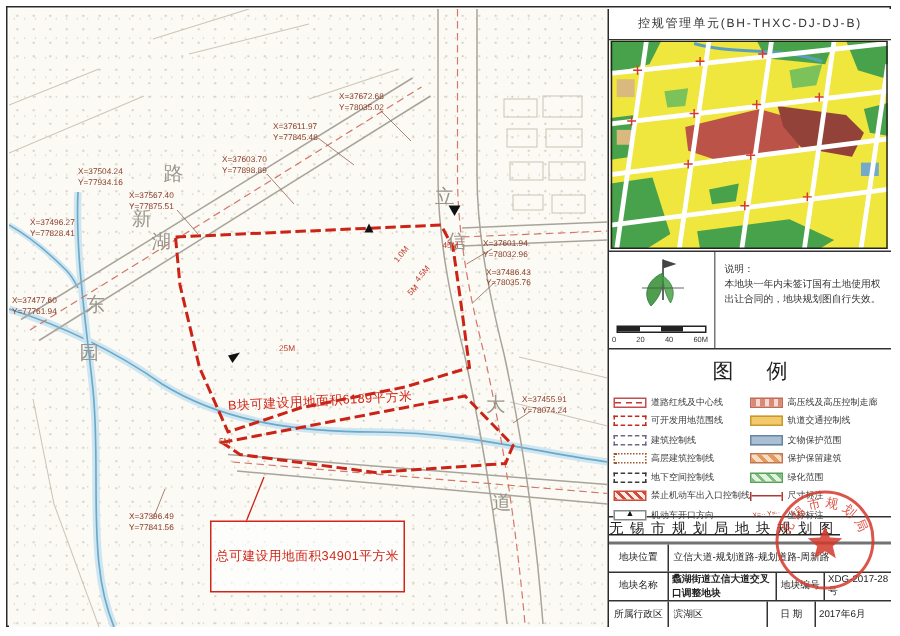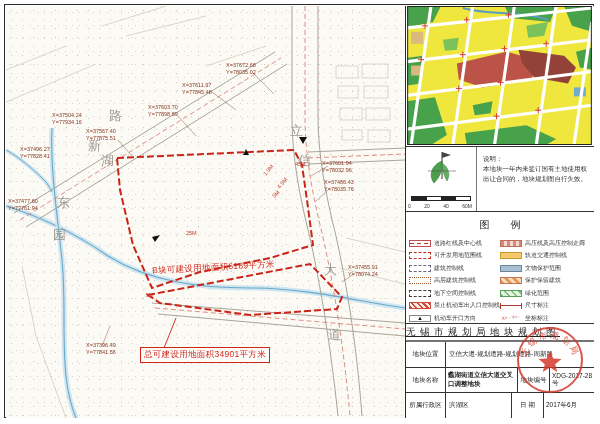--- a/index.html
+++ b/index.html
@@ -13,38 +13,38 @@
             background-color:#fbfaf4;
             background-image:radial-gradient(circle,#cfc9ba .6px,transparent .8px),
                              radial-gradient(circle,#dad4c6 .5px,transparent .7px);
             background-size:11px 9px,7px 13px;}
   .map-area svg{position:absolute;left:0;top:0;}
   .coord{position:absolute;font-size:5.5px;line-height:1.25;color:#8a3a26;
          display:flex;flex-direction:column;white-space:nowrap;}
   .rc{position:absolute;font-size:13px;color:#9a968c;}
   .dim{position:absolute;font-size:5.5px;color:#c43b2a;white-space:nowrap;}
   .area-label{position:absolute;font-size:8.5px;color:#d0261a;white-space:nowrap;letter-spacing:.3px;}
-  .area-label.total{border:1px solid #d0261a;padding:1px 3px;background:rgba(255,255,255,.6);}
+  .area-label.total{border:1px solid #d0261a;padding:17px 3px;background:rgba(255,255,255,.6);}
 
   
   .side-panel{position:absolute;left:405px;top:6px;width:189px;height:412px;
               border-left:1.4px solid #2a2a2a;background:#fff;box-sizing:border-box;
               display:flex;flex-direction:column;}
   .panel-title{height:20px;line-height:20px;text-align:center;font-size:8px;
                letter-spacing:1.2px;color:#333;border-bottom:1px solid #333;white-space:nowrap;}
   .inset-box{height:140px;border-bottom:1px solid #333;background:#fff;}
   .notes{height:64px;border-bottom:1px solid #333;display:flex;}
   .notes-left{width:70px;border-right:1px solid #777;position:relative;}
   .notes-right{flex:1;padding:7px 5px 0 6px;font-size:6.5px;line-height:1.55;color:#333;}
   .scalebar{position:absolute;left:5px;bottom:10px;width:58px;height:3px;border:1px solid #222;
             background:linear-gradient(90deg,#222 0 25%,#fff 25% 50%,#222 50% 75%,#fff 75%);}
   .scale-ticks{position:absolute;left:2px;bottom:2px;width:64px;display:flex;
                justify-content:space-between;font-size:5px;color:#333;}
   .legend-box{height:112px;border-bottom:1px solid #333;padding-top:4px;box-sizing:border-box;}
-  .legend-title{text-align:center;font-size:10px;letter-spacing:9px;color:#222;
+  .legend-title{text-align:center;font-size:14px;letter-spacing:9px;color:#222;
                 margin:2px 0 5px 9px;}
   .legend-cols{display:flex;padding:0 3px;}
   .legend-col{width:50%;}
   .lrow{display:flex;align-items:center;gap:3px;height:12.5px;font-size:6px;color:#3a3a3a;white-space:nowrap;}
   .sw{width:22px;height:7px;flex:none;box-sizing:border-box;background:#fff;border:1px solid #c7a9a0;
       display:flex;align-items:center;justify-content:center;}
   .sw-redline{border-color:#c05050;
       background:linear-gradient(90deg,#c03a2e 0 4px,transparent 4px 7px) ;
       background:repeating-linear-gradient(90deg,#c03a2e 0 4px,#fff 4px 7px);
       background-size:100% 1px;background-position:center;background-repeat:no-repeat;}
@@ -222,20 +222,21 @@
     <span class="dim" style="left:289px;top:155px">45M</span>
     <span class="dim" style="left:256px;top:161px;transform:rotate(-50deg)">1.0M</span>
     <span class="dim" style="left:270px;top:174px;transform:rotate(-50deg)">4.5M</span>
     <span class="dim" style="left:180px;top:224px">25M</span>
     <span class="dim" style="left:140px;top:286px">5M</span>
     <span class="dim" style="left:266px;top:185px;transform:rotate(-45deg)">5M</span>
   </div>
 
   <div class="side-panel">
 
+    <div class="panel-title">控规管理单元(BH-THXC-DJ-DJ-B)</div>
 
     <div class="inset-box">
       <svg width="187" height="139" viewBox="0 0 186 140">
         <rect width="186" height="140" fill="#efe63e"></rect>
         <g fill="#47a24b" stroke="none">
           <polygon points="0,0 34,0 26,16 0,22"></polygon>
           <polygon points="98,0 150,0 144,16 104,12"></polygon>
           <polygon points="158,0 186,0 186,26 166,20"></polygon>
           <polygon points="170,46 186,42 186,64 174,62"></polygon>
           <polygon points="0,52 16,50 14,78 0,80"></polygon>

